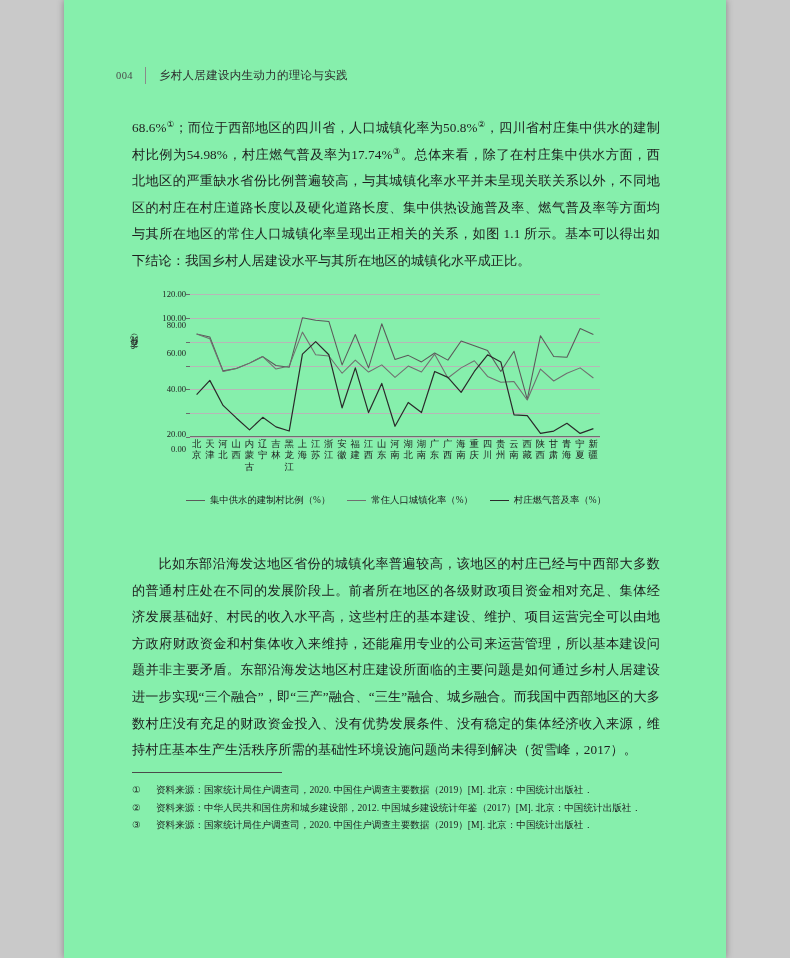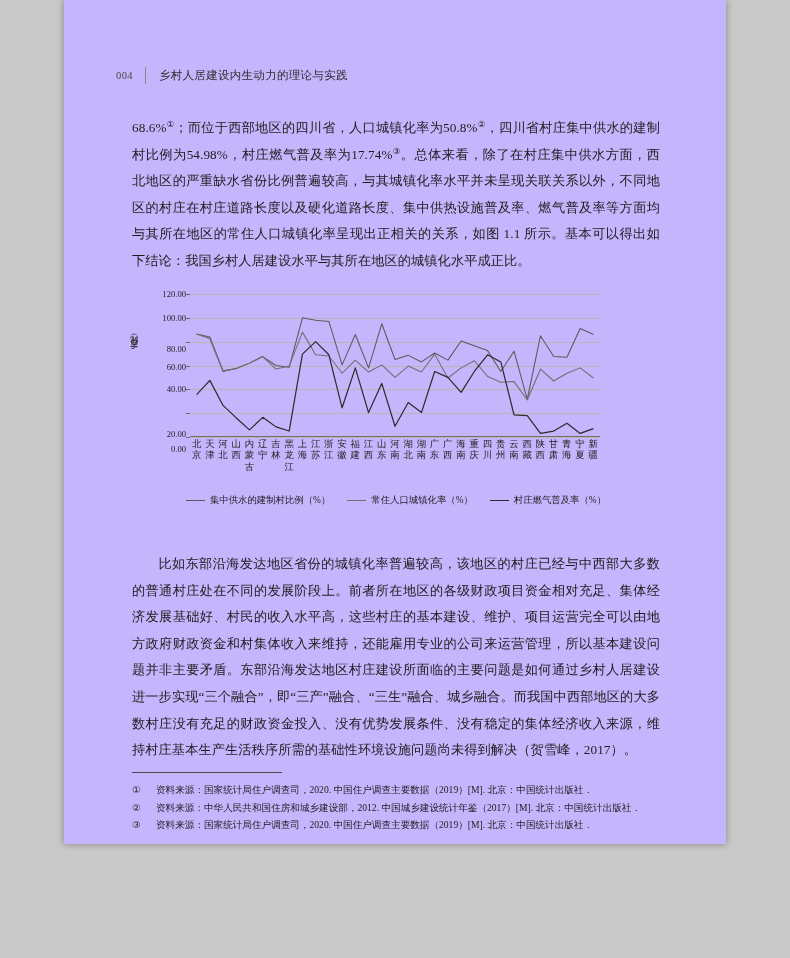--- a/index.html
+++ b/index.html
@@ -6,22 +6,22 @@
   html, body { margin:0; padding:0; }
   body {
     width: 790px; height: 958px;
     background: #c9c9c9;
     font-family: "Liberation Serif", "DejaVu Serif", serif;
     overflow: hidden;
   }
   #page {
     position: absolute;
     left: 64px; top: 0px;
-    width: 662px; height: 844px;
-    background: #c4b5fd;
+    width: 662px; height: 958px;
+    background: #86efac;
     box-shadow: 0 0 7px rgba(0,0,0,0.35);
   }
   
   .runhead {
     position: absolute;
     left: 52px; top: 62px;
     height: 26px;
     display: flex; align-items: center;
     color: #3a3a3a;
   }
@@ -196,22 +196,22 @@
     <span>68.6%</span><span class="sup">①</span><span>；而位于西部地区的四川省，人口城镇化率为50.8%</span><span class="sup">②</span><span>，四川省村庄集中供水的建制村比例为54.98%，村庄燃气普及率为17.74%</span><span class="sup">③</span><span>。总体来看，除了在村庄集中供水方面，西北地区的严重缺水省份比例普遍较高，与其城镇化率水平并未呈现关联关系以外，不同地区的村庄在村庄道路长度以及硬化道路长度、集中供热设施普及率、燃气普及率等方面均与其所在地区的常住人口城镇化率呈现出正相关的关系，如图 1.1 所示。基本可以得出如下结论：我国乡村人居建设水平与其所在地区的城镇化水平成正比。</span>
   </div>
 
   <div id="figure">
     <div class="chart-wrap">
       <div class="ylabel">百分比（%）</div>
       <div class="ytick-col" id="yticks">
           <div class="ytick" style="top: 155px; padding-left: 32px;">0.00</div>
           <div class="ytick" style="top: 119.167px; margin-top: 21px;">20.00</div>
           <div class="ytick" style="top: 95.3333px;">40.00</div>
-          <div class="ytick" style="top: 73px;">60.00</div>
-          <div class="ytick" style="top: 55px;">80.00</div>
+          <div class="ytick" style="top: 59px;">60.00</div>
+          <div class="ytick" style="top: 31px;">80.00</div>
           <div class="ytick" style="top: 23.8333px;">100.00</div>
           <div class="ytick" style="top: 0px;">120.00</div>
         </div>
       <div class="plot" id="plot">
         <div class="axisline"></div>
       <div class="gridline" style="top: 143px;"></div>
           <div class="tickmark" style="top: 143px;"></div>
           <div class="gridline" style="top: 119.167px;"></div>
           <div class="tickmark" style="top: 119.167px;"></div>
           <div class="gridline" style="top: 95.3333px;"></div>

